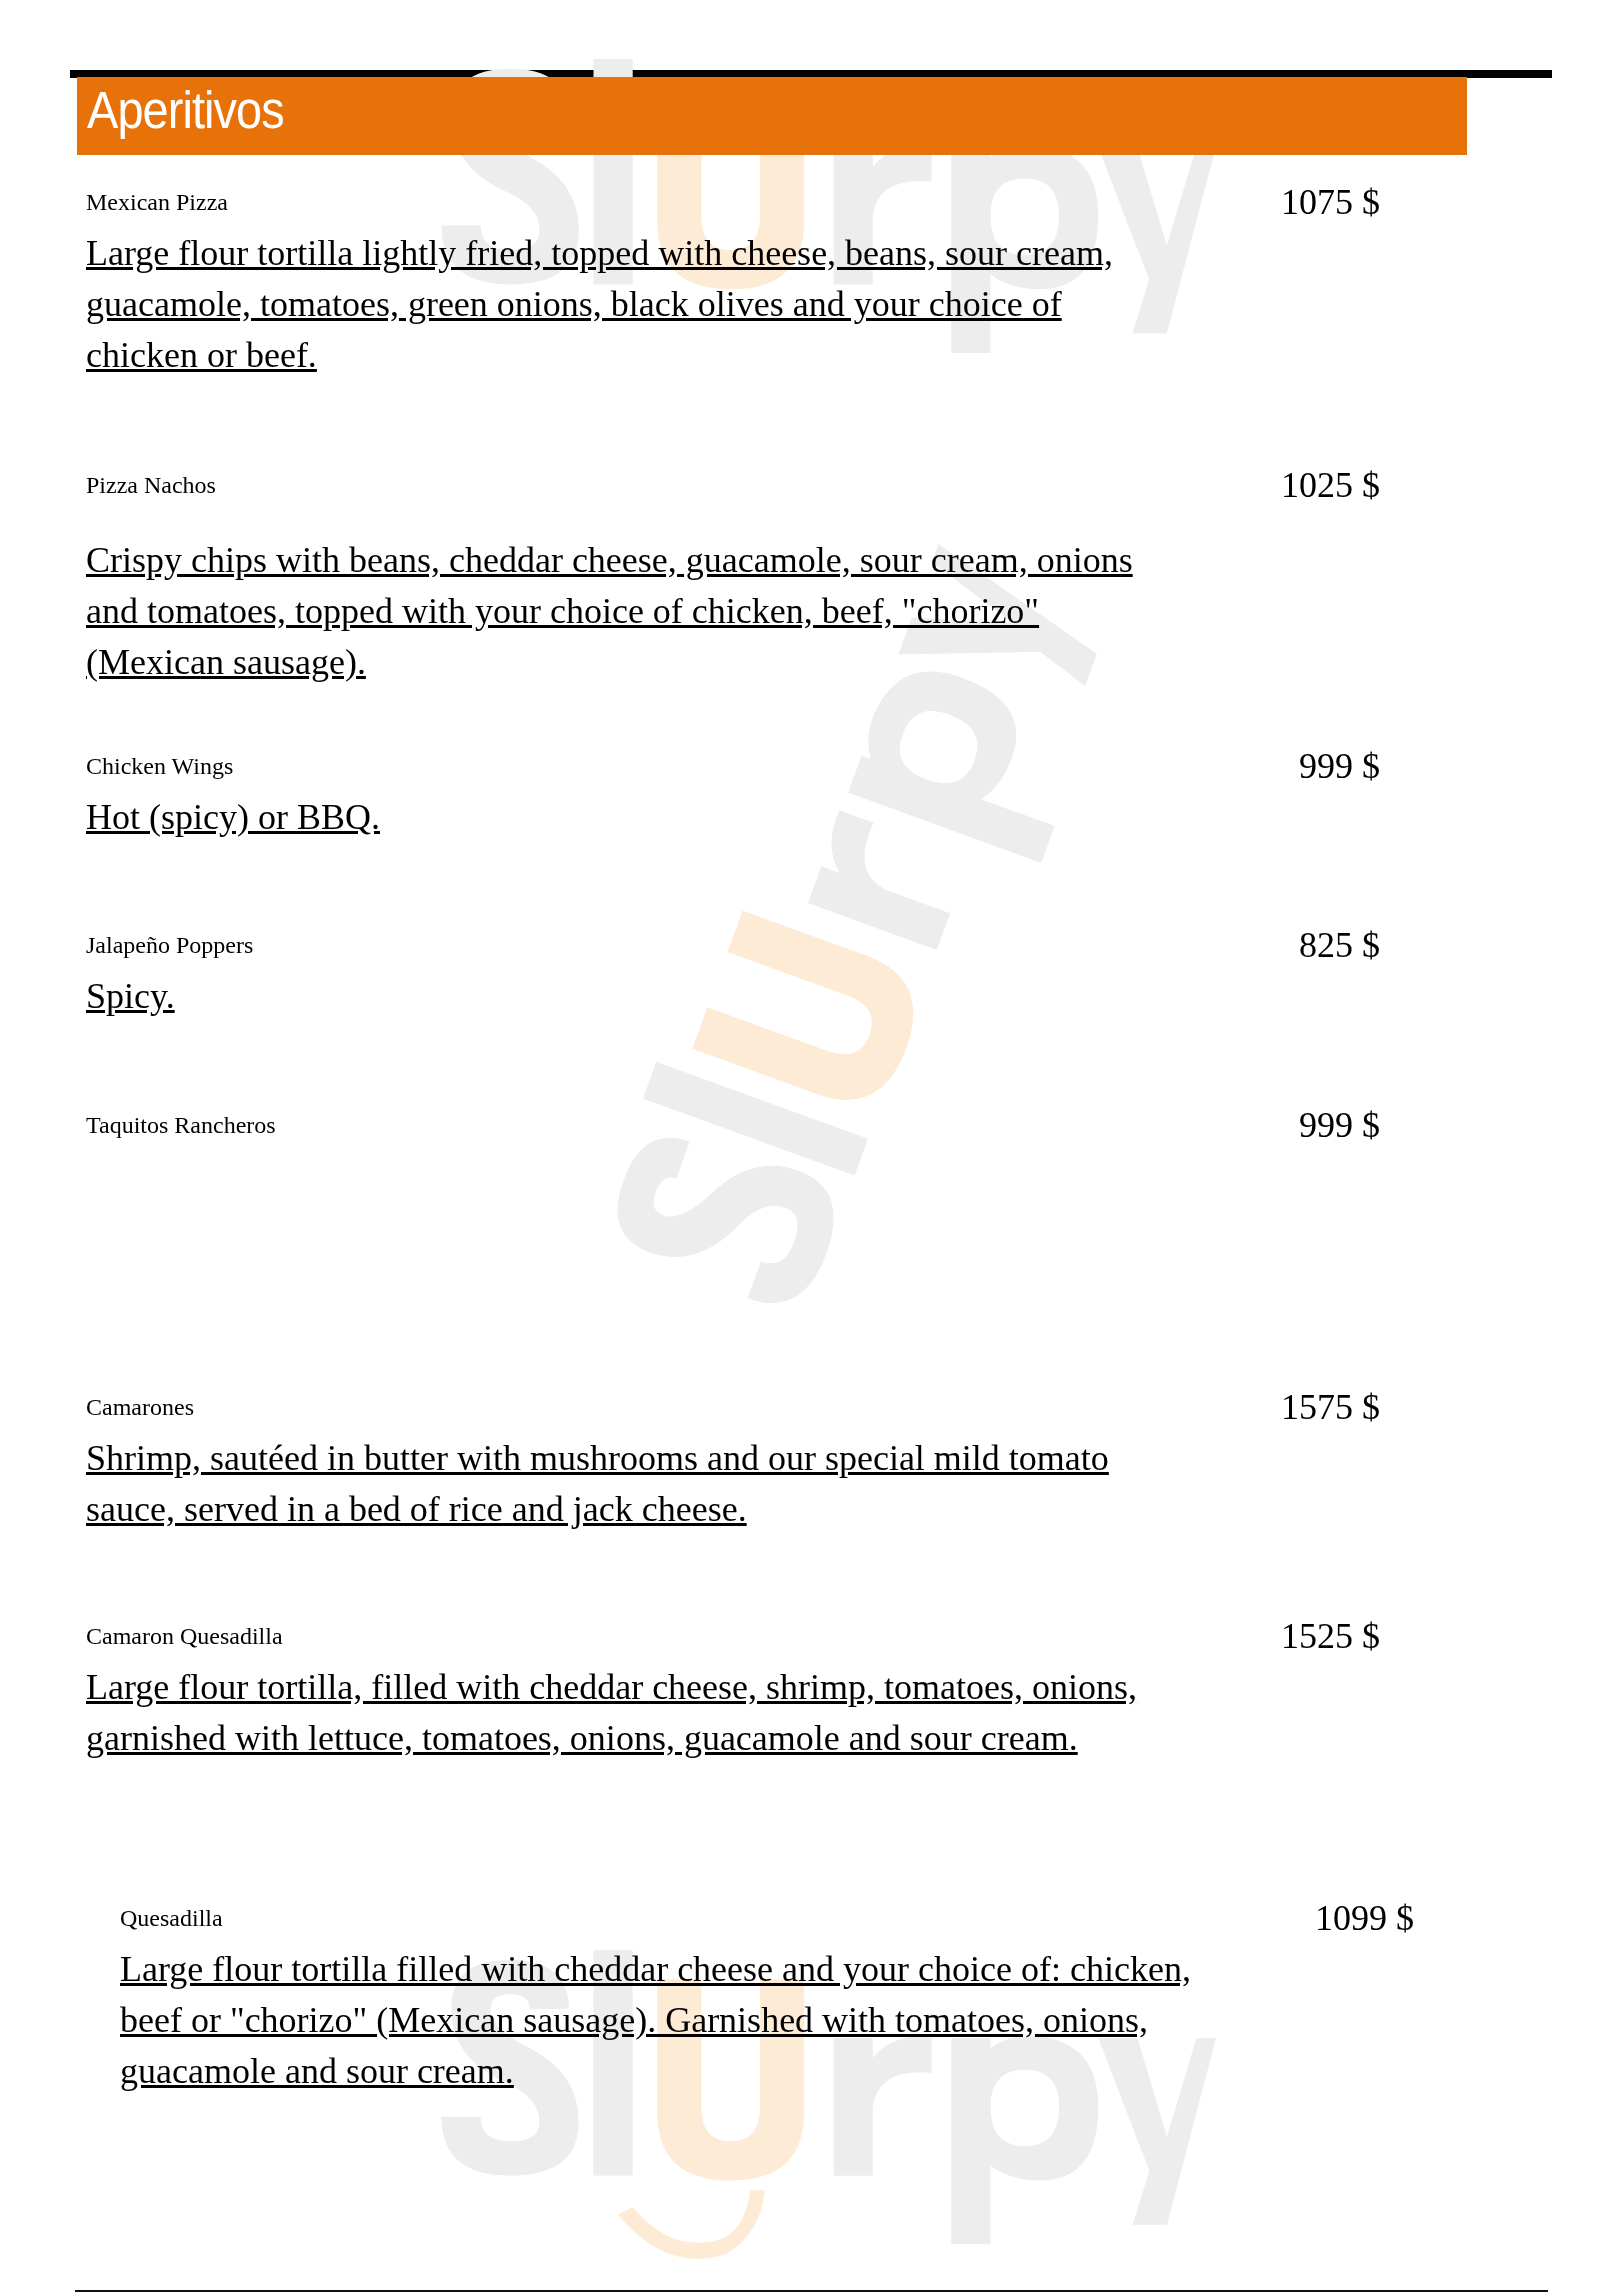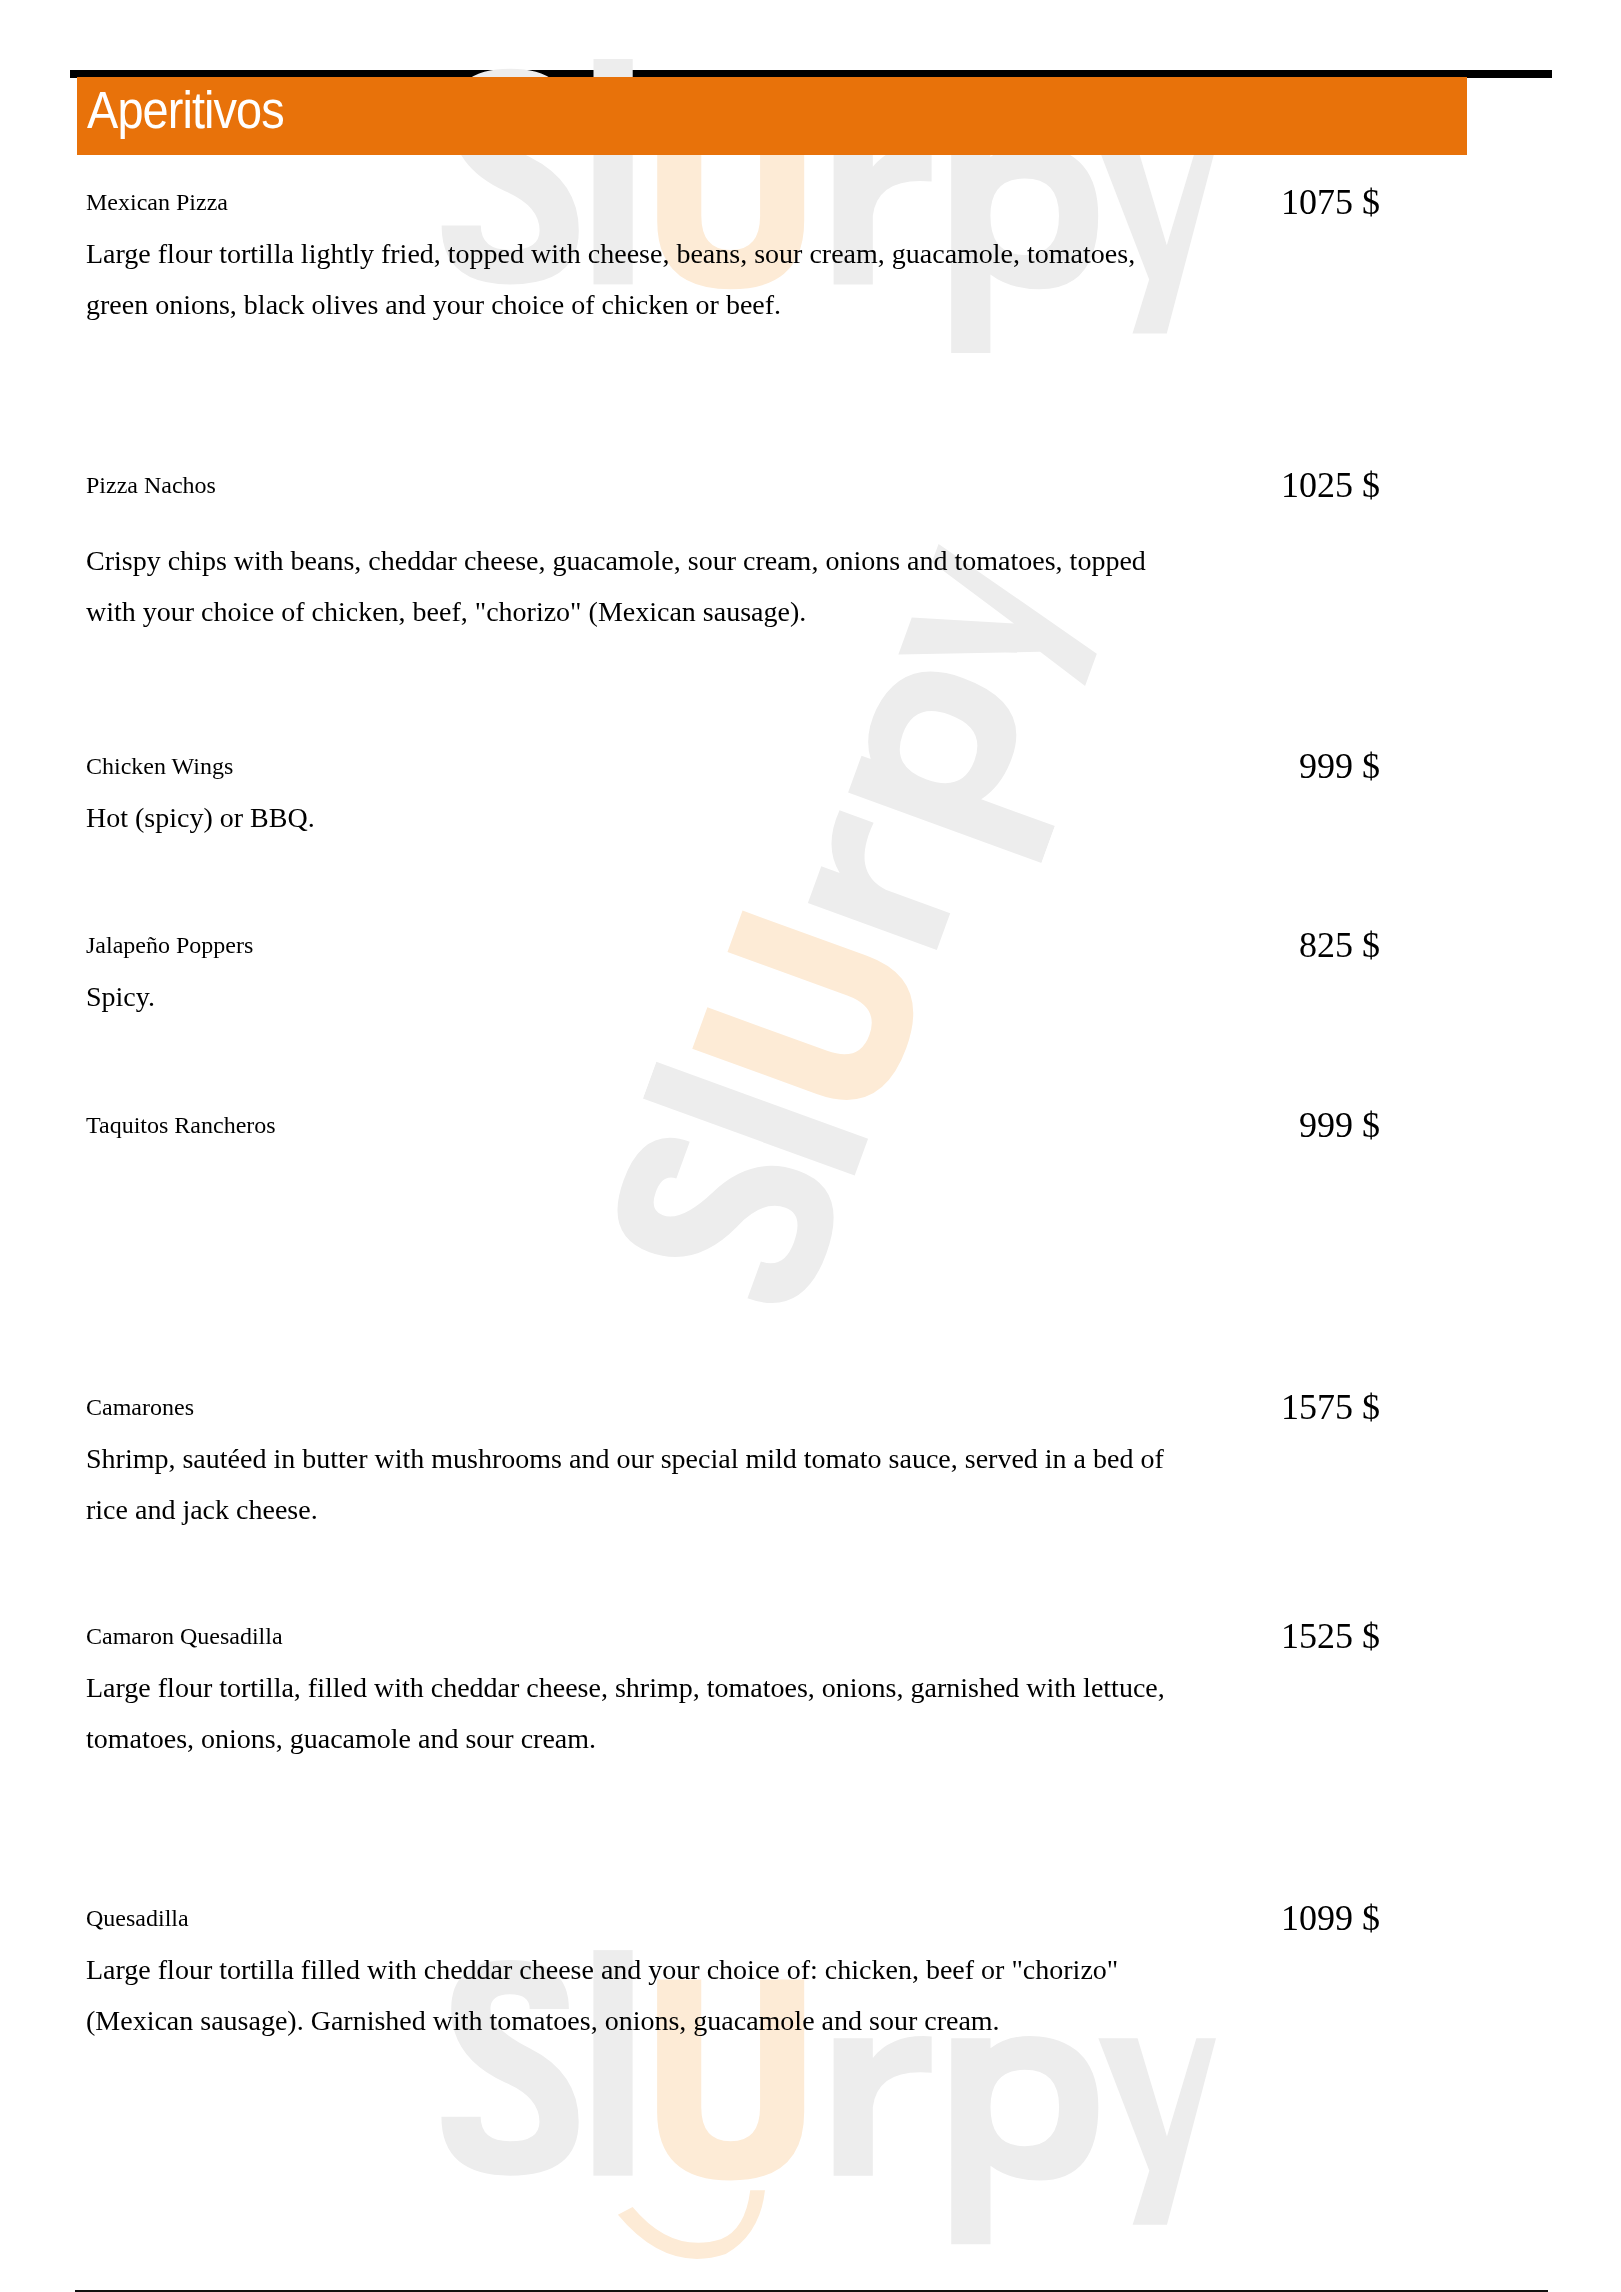--- a/index.html
+++ b/index.html
@@ -6,21 +6,21 @@
     body { width: 1621px; height: 2293px; position: relative; overflow: hidden; font-family: "Liberation Serif", "DejaVu Serif", serif; color: #000; }
     .top-rule { position: absolute; left: 70px; top: 70px; width: 1482px; height: 7.8px; background: #000; }
     .bottom-rule { position: absolute; left: 75px; top: 2290px; width: 1473px; height: 2.9px; background: #111; }
     .section-header { position: absolute; left: 77px; top: 77px; width: 1390px; height: 78px; background: #e8720a; box-sizing: border-box; }
     .section-title { position: absolute; left: 9.8px; top: 3.9px; font-family: "Liberation Sans", "DejaVu Sans", sans-serif; font-size: 51px; color: #fff; letter-spacing: -1px; transform: scaleX(0.92); transform-origin: left top; line-height: 59px; }
     .watermark { position: absolute; pointer-events: none; z-index: 0; }
     .watermark .wm-sl { fill: #ededed; }
     .watermark .wm-u { fill: #fdebd6; }
     .item { position: absolute; left: 86px; width: 1294px; z-index: 1; }
     .item-name { font-size: 24px; line-height: 51px; white-space: nowrap; }
-    .item-desc { font-size: 28px; line-height: 51px; width: 1176px; }
+    .item-desc { font-size: 36px; line-height: 51px; width: 1176px; text-decoration: underline; }
     .item-price { position: absolute; right: 0; top: 0; font-size: 36px; line-height: 51px; text-align: right; width: 216px; }
   </style>
 </head>
 <body>
 
 <div class="top-rule"></div>
 
 <svg class="watermark" style="left:412px; top:59px;" width="804" height="294" viewBox="0 0 820 300">
   <path class="wm-sl" d="M40 60 Q40 10 100 10 Q160 10 160 60 L120 60 Q120 45 100 45 Q80 45 80 60 Q80 80 120 100 Q170 125 170 175 Q170 230 100 230 Q30 230 30 170 L70 170 Q70 195 100 195 Q130 195 130 175 Q130 150 95 135 Q40 110 40 60 Z"></path>
   <rect class="wm-sl" x="185" y="0" width="40" height="230"></rect>
@@ -87,20 +87,20 @@
   <div class="item-price">1575 $</div>
   <div class="item-desc" style="width:1088px;">Shrimp, sautéed in butter with mushrooms and our special mild tomato sauce, served in a bed of rice and jack cheese.</div>
 </div>
 
 <div class="item" style="top:1611px;">
   <div class="item-name">Camaron Quesadilla</div>
   <div class="item-price">1525 $</div>
   <div class="item-desc" style="width:1176px;">Large flour tortilla, filled with cheddar cheese, shrimp, tomatoes, onions, garnished with lettuce, tomatoes, onions, guacamole and sour cream.</div>
 </div>
 
-<div class="item" style="top:1893px;">
+<div class="item" style="top:1893px;margin-left:34px;">
   <div class="item-name">Quesadilla</div>
   <div class="item-price">1099 $</div>
   <div class="item-desc" style="width:1127px;">Large flour tortilla filled with cheddar cheese and your choice of: chicken, beef or "chorizo" (Mexican sausage). Garnished with tomatoes, onions, guacamole and sour cream.</div>
 </div>
 
 <div class="bottom-rule"></div>
 
 
 </body></html>

